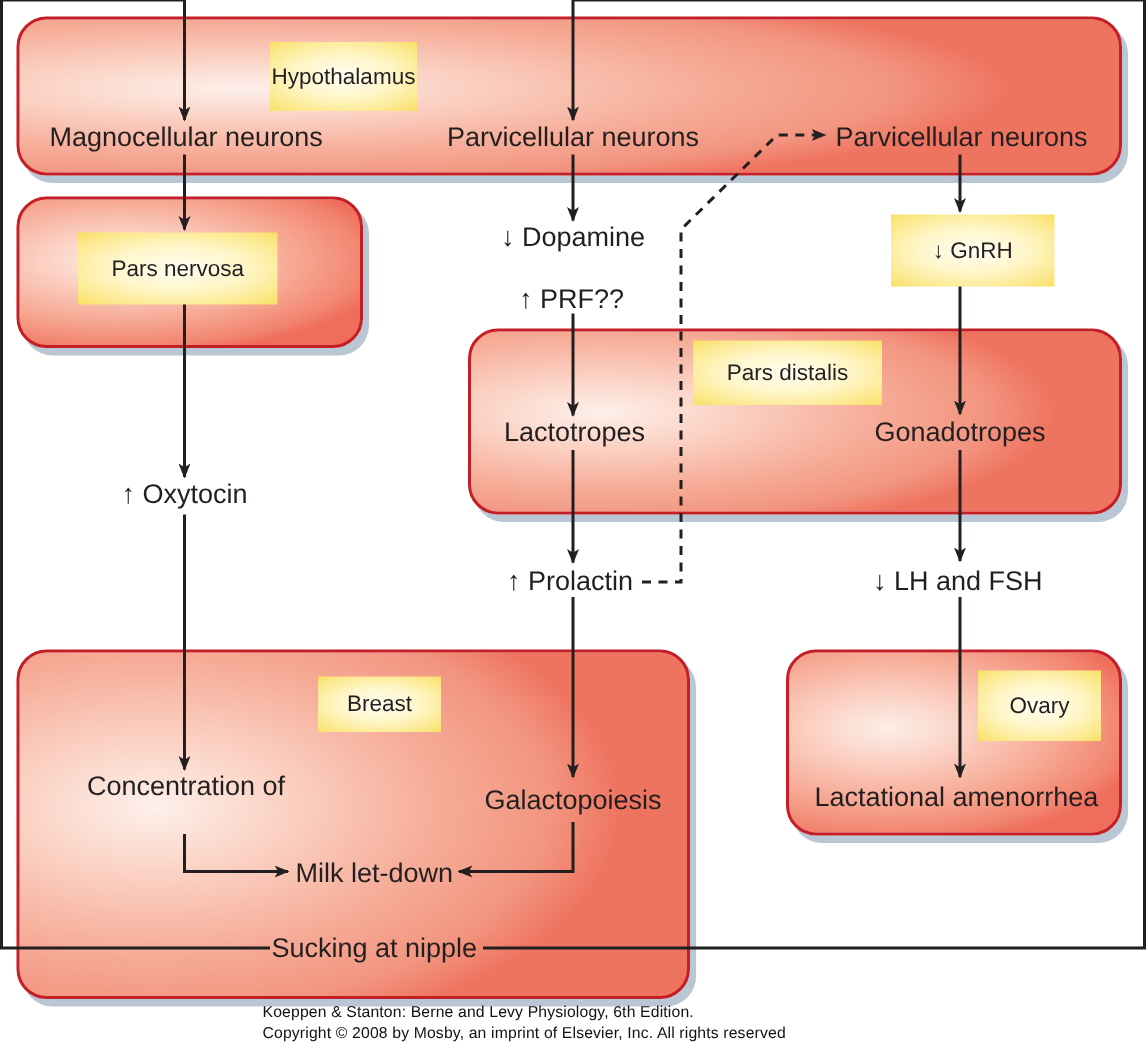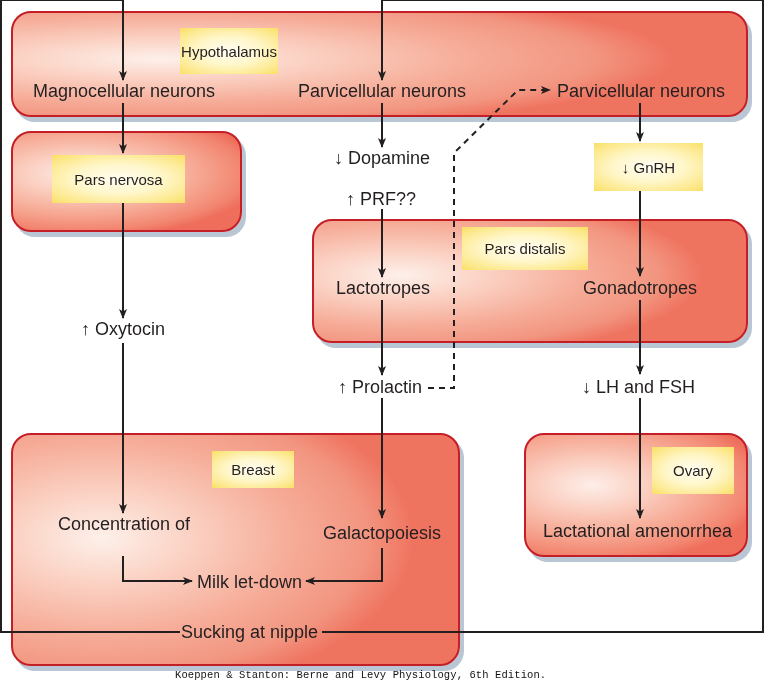--- a/index.html
+++ b/index.html
@@ -9,21 +9,21 @@
          box-sizing: border-box;
          box-shadow: 4px 5px 0 #b9c6d3;
          background: radial-gradient(ellipse 80% 65% at 30% 42%, #fdeee8 0%, #fbd0c2 30%, #f6a792 65%, #f2846f 90%, #ee6e5b 100%); }
   .box.wide { background: radial-gradient(ellipse 70% 70% at 20% 45%, #fdf0ea 0%, #fbd2c4 28%, #f6ad99 60%, #f29580 85%, #ef7460 100%); }
   .tag { position: absolute; box-sizing: border-box; display: flex; align-items: center; justify-content: center;
          font-size: 15px; color: #231f20;
          background: radial-gradient(ellipse 75% 70% at 50% 50%, #fffdf2 0%, #fff6c8 45%, #fce88a 80%, #f9de5e 100%); }
   .lbl { position: absolute; font-size: 18px; white-space: nowrap; line-height: 18px; }
   .center { text-align: center; }
   svg.lines { position: absolute; left: 0; top: 0; }
-  .footer { position: absolute; left: 175px; top: 669px; font-family: Liberation Mono, monospace;
+  .footer { position: absolute; left: 175px; top: 669px; font-family: Liberation Sans, sans-serif;
             font-size: 10.5px; line-height: 13.5px; color: #111; letter-spacing: 0.1px; }
 </style>
 </head>
 <body>
 
 <div class="box wide" style="left:11px; top:11px; width:737px; height:106px;"></div>
 <div class="box" style="left:11px; top:131px; width:231px; height:101px;"></div>
 <div class="box wide" style="left:312px; top:219px; width:436px; height:124px;"></div>
 <div class="box wide" style="left:11px; top:433px; width:449px; height:233px;"></div>
 <div class="box" style="left:524px; top:433px; width:224px; height:124px;"></div>
@@ -104,13 +104,14 @@
 <div class="lbl center" style="left:50px; top:515px; width:148px;">
   <div>Concentration of</div>
 </div>
 <div class="lbl" style="left:323px; top:524px;">Galactopoiesis</div>
 <div class="lbl" style="left:197px; top:573px;">Milk let-down</div>
 <div class="lbl" style="left:543px; top:522px;">Lactational amenorrhea</div>
 <div class="lbl" style="left:181px; top:623px;">Sucking at nipple</div>
 
 <div class="footer">
   <div>Koeppen &amp; Stanton: Berne and Levy Physiology, 6th Edition.</div>
+  <div>Copyright © 2008 by Mosby, an imprint of Elsevier, Inc. All rights reserved</div>
 </div>
 
 </body></html>

